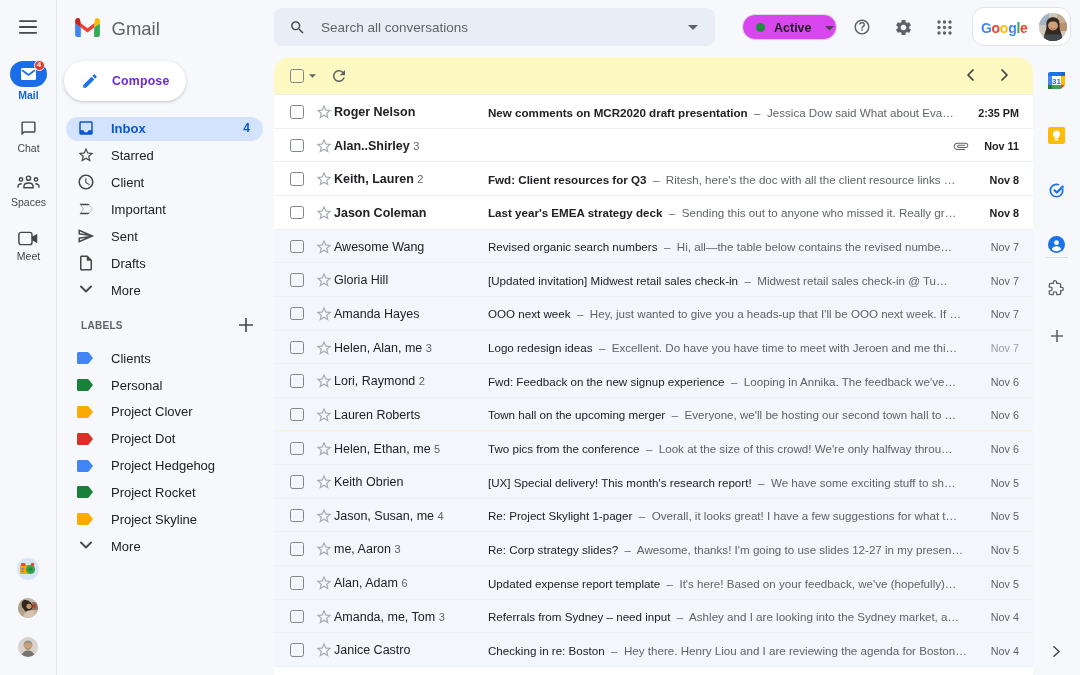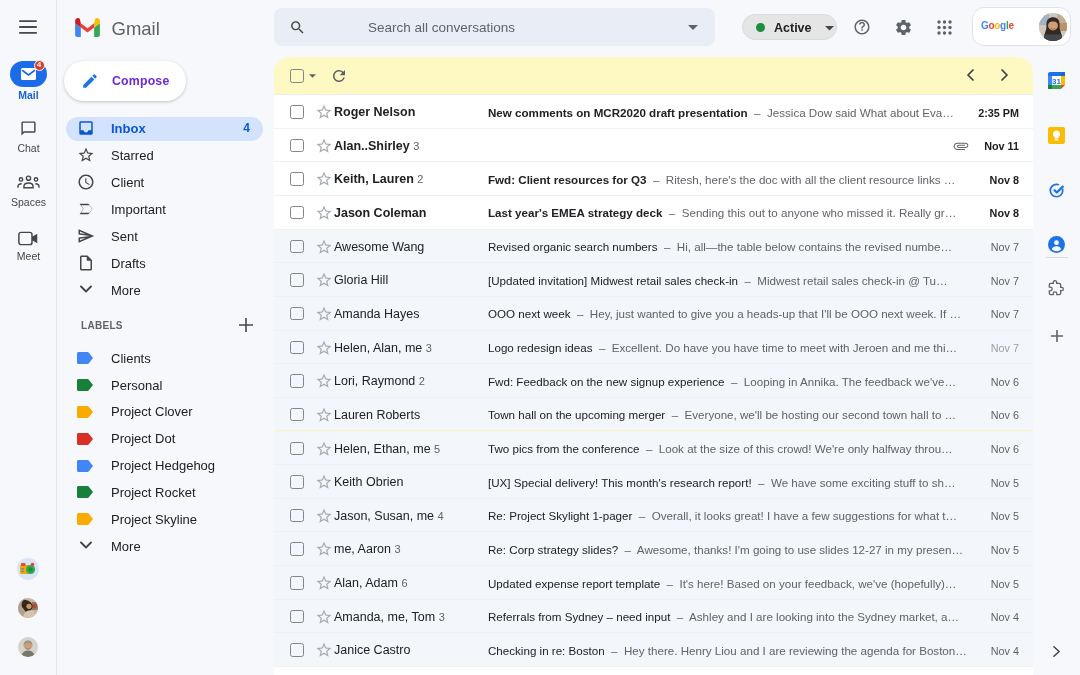--- a/index.html
+++ b/index.html
@@ -13,22 +13,22 @@
 #side { position:absolute; left:58px; top:0; width:216px; height:675px; background:#f6f8fc; }
 #compose { position:absolute; left:64px; top:61px; width:122px; height:40px; border-radius:20px; background:#fff; box-shadow:0 1px 2px rgba(60,64,67,.14), 0 1px 3px 1px rgba(60,64,67,.1); }
 #compose span { position:absolute; left:48px; top:13px; font-size:12.3px; font-weight:bold; color:#6d28d9; letter-spacing:.2px; }
 .navrow { position:absolute; left:57px; width:217px; height:27px; }
 .navrow .ic { position:absolute; left:20px; top:4.5px; }
 .navrow .tx { position:absolute; left:54px; top:6px; font-size:13px; color:#202124; }
 .navrow .ct { position:absolute; right:26px; top:6px; font-size:12px; color:#444746; }
 #inboxpill { position:absolute; left:66px; top:116.5px; width:197px; height:24px; border-radius:12px; background:#d3e3fd; }
 
 #searchbar { position:absolute; left:274px; top:8px; width:441px; height:38px; border-radius:8px; background:#e9eef6; }
-#searchbar .ph { position:absolute; left:47px; top:12px; font-size:13.5px; color:#5f6368;margin-left:47px; }
-.chip { position:absolute; left:742px; top:14px; width:95px; height:26px; border-radius:13px; background:#e5e5e5; border:1px solid #dadce0; }
+#searchbar .ph { position:absolute; left:47px; top:12px; font-size:13.5px; color:#5f6368; }
+.chip { position:absolute; left:742px; top:14px; width:95px; height:26px; border-radius:13px; background:#d946ef; border:1px solid #dadce0; }
 #gbox { position:absolute; left:972px; top:7px; width:99px; height:39px; border-radius:12px; background:#fff; border:1px solid #dfe3e8; }
 
 #card { position:absolute; left:274px; top:57px; width:759px; height:618px; background:#fef9c3; border-radius:16px 16px 0 0; }
 #listhead { position:absolute; left:0; top:0; width:759px; height:38px; border-bottom:1px solid #eceef2; }
 .row { position:absolute; left:0; width:759px; height:33.65px; border-bottom:1px solid #eef0f3; background:#fff; }
 .row.read { background:#f3f6fb; }
 .cb { position:absolute; left:16px; top:10px; width:13.5px; height:13.5px; border:1.7px solid #80868b; border-radius:2.5px; }
 .star { position:absolute; left:41px; top:8px; }
 .sender { position:absolute; left:60px; top:10px; width:150px; font-size:12.5px; white-space:nowrap; overflow:hidden; }
 .sender i { font-style:normal; font-size:11px; color:#5f6368; font-weight:normal; }
@@ -258,21 +258,21 @@
       <circle cx="13" cy="2" r="1.7"></circle>
       <circle cx="2" cy="7.5" r="1.7"></circle>
       <circle cx="7.5" cy="7.5" r="1.7"></circle>
       <circle cx="13" cy="7.5" r="1.7"></circle>
       <circle cx="2" cy="13" r="1.7"></circle>
       <circle cx="7.5" cy="13" r="1.7"></circle>
       <circle cx="13" cy="13" r="1.7"></circle>
     </g>
   </svg>
 <div id="gbox">
-  <span class="abs" style="left:8px;top:12px;font-size:10px;font-weight:bold;letter-spacing:-0.3px"><span style="color:#4285f4">G</span><span style="color:#ea4335">o</span><span style="color:#fbbc05">o</span><span style="color:#4285f4">g</span><span style="color:#34a853">l</span><span style="color:#ea4335">e</span></span>
+  <span class="abs" style="left:8px;top:12px;font-size:14px;font-weight:bold;letter-spacing:-0.3px"><span style="color:#4285f4">G</span><span style="color:#ea4335">o</span><span style="color:#fbbc05">o</span><span style="color:#4285f4">g</span><span style="color:#34a853">l</span><span style="color:#ea4335">e</span></span>
   <span class="abs" style="left:66px;top:5px;width:28px;height:28px;border-radius:50%;overflow:hidden">
     <svg width="28" height="28" viewBox="0 0 28 28">
         <rect width="28" height="28" fill="#cfc8bd"></rect>
         <rect x="0" y="0" width="10" height="12" fill="#a4b4c4"></rect>
         <rect x="18" y="0" width="10" height="12" fill="#c4ad92"></rect>
         <rect x="20" y="10" width="8" height="8" fill="#b8926d"></rect>
         <path d="M14 4.2c-4.4 0-6.6 3.2-6.6 6.8 0 2.6.4 4.6-.9 7.2-.9 1.9-1.6 9.8-1.6 9.8h18.2s-.7-7.9-1.6-9.8c-1.3-2.6-.9-4.6-.9-7.2 0-3.6-2.2-6.8-6.6-6.8z" fill="#352a21"></path>
         <circle cx="14" cy="12.6" r="4.9" fill="#cf9f78"></circle>
         <path d="M14 4.8c-3.8 0-6 2.7-6 6.1 0 0 2.3-2.3 6-2.3s6 2.3 6 2.3c0-3.4-2.2-6.1-6-6.1z" fill="#352a21"></path>
         <path d="M11.7 14.9c.5.9 1.4 1.4 2.3 1.4s1.8-.5 2.3-1.4" stroke="#8d5f3c" stroke-width=".7" fill="none"></path>

